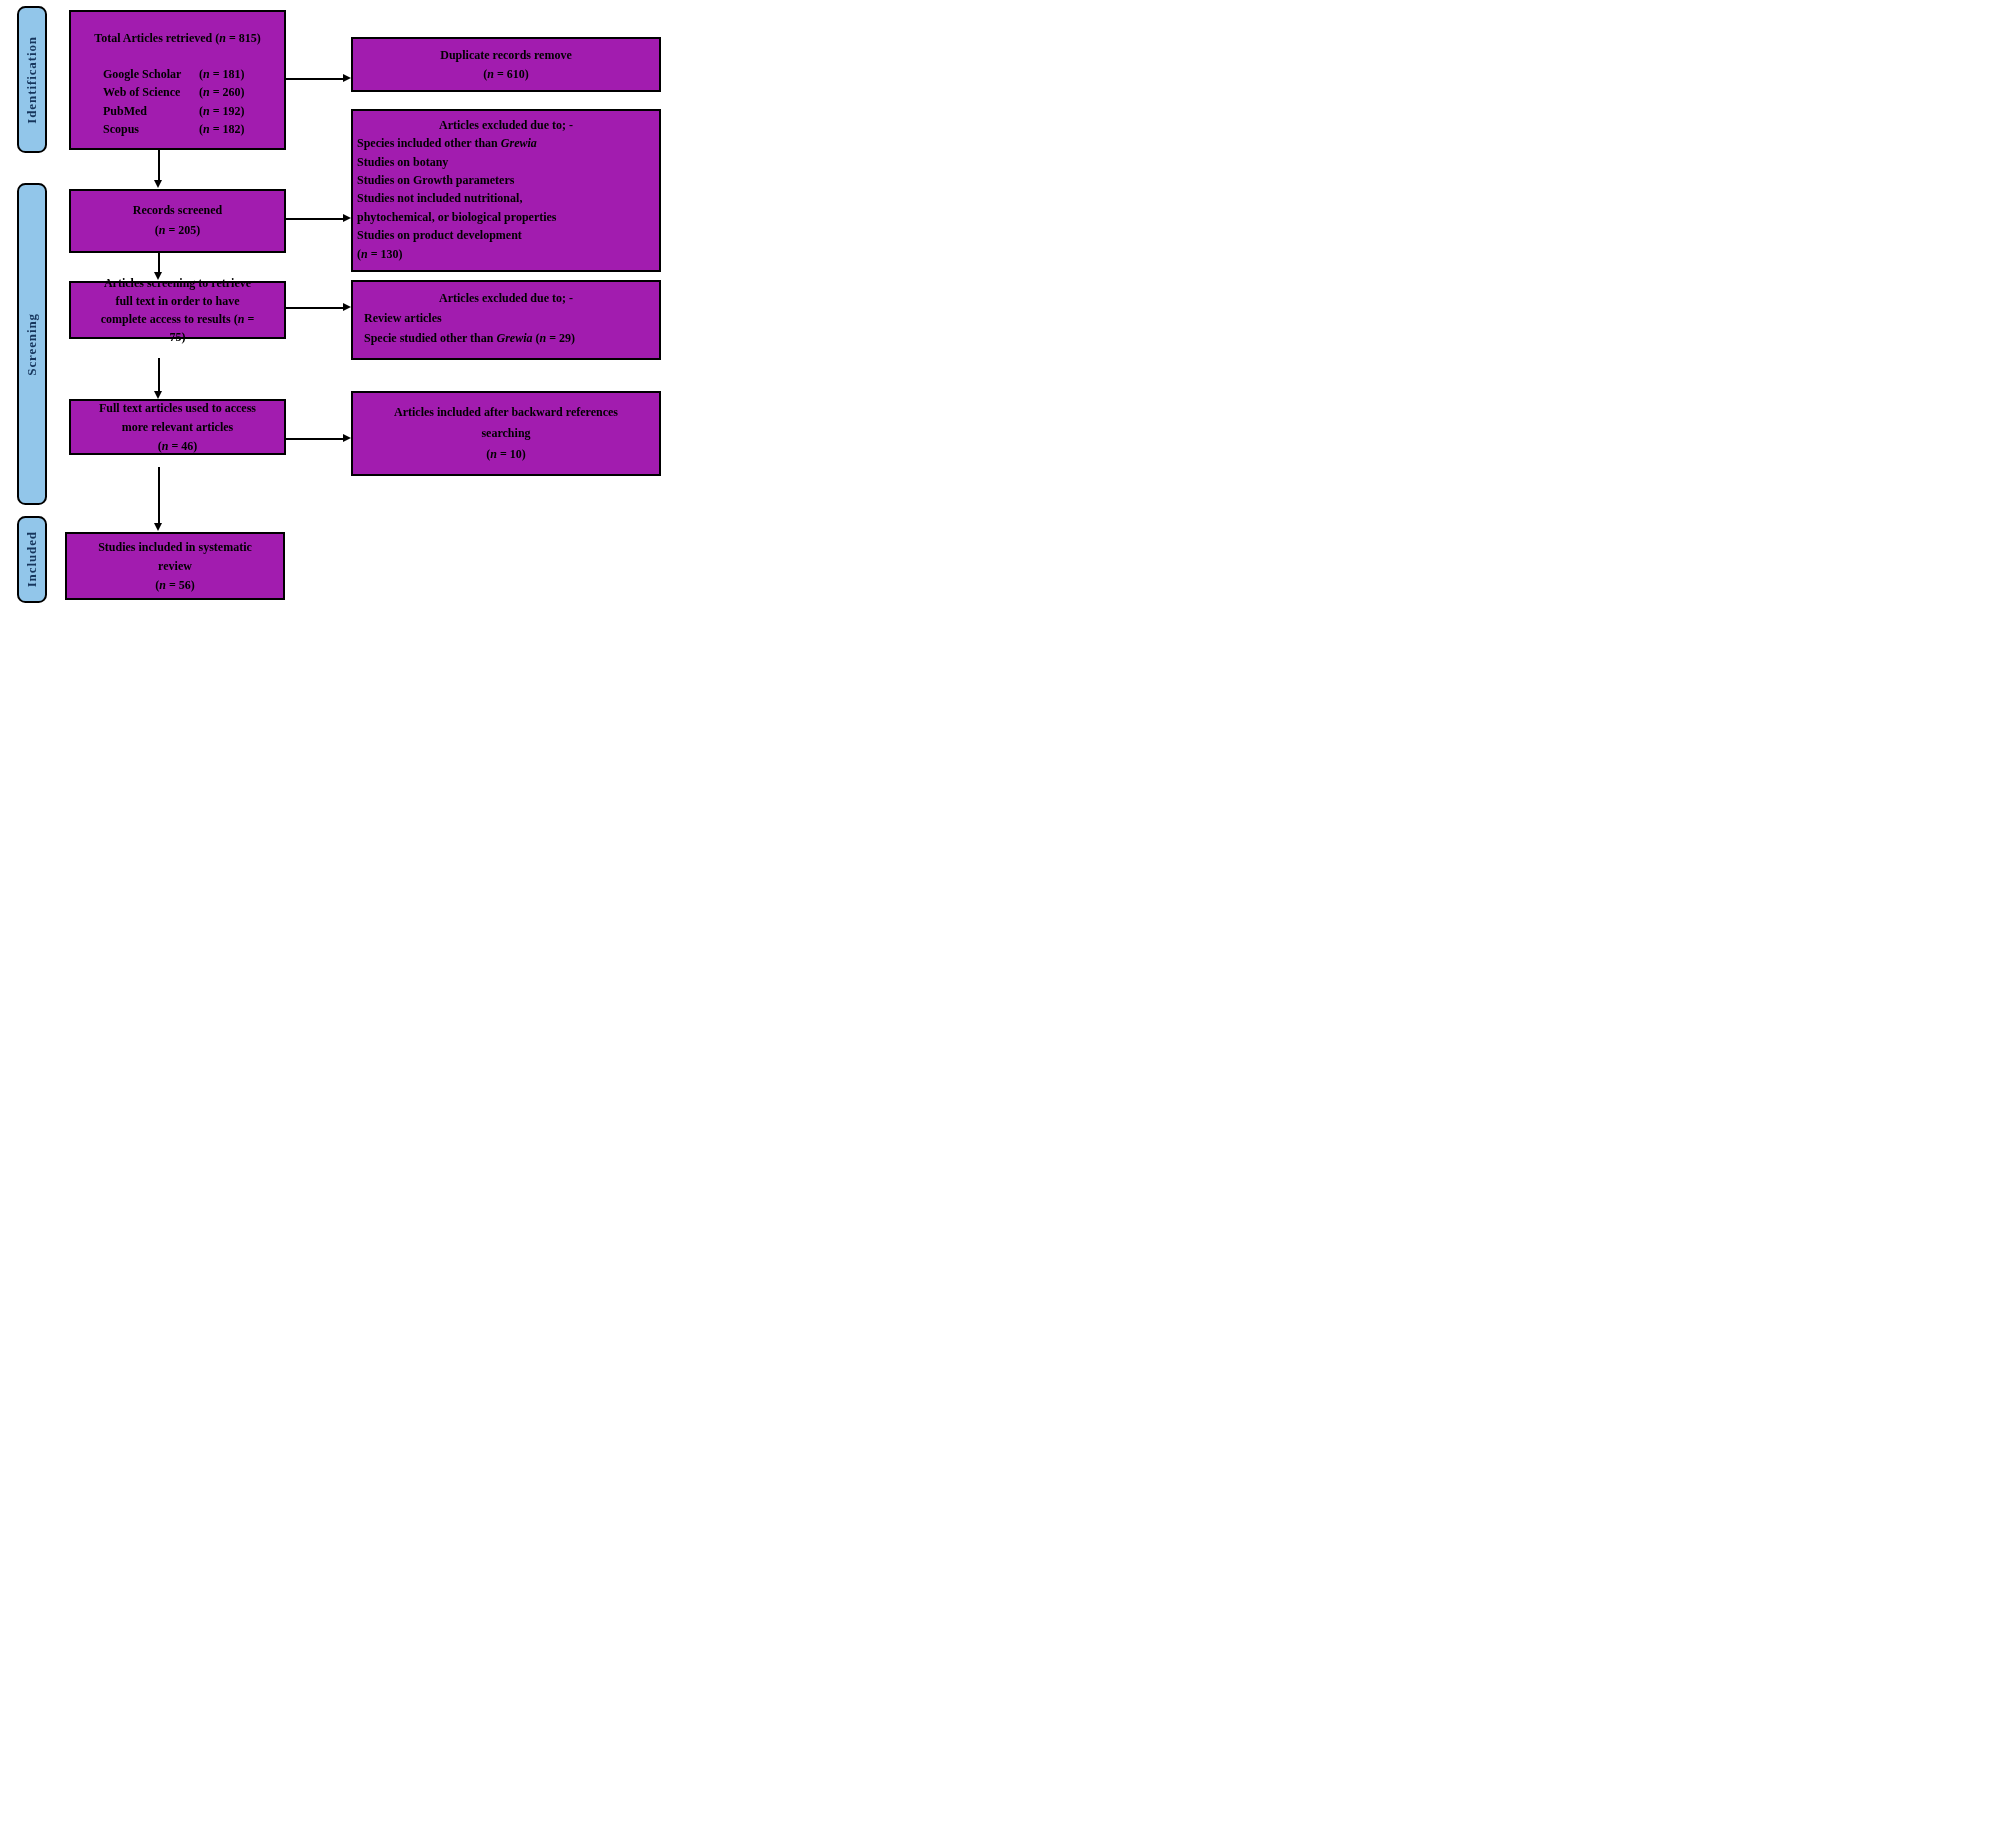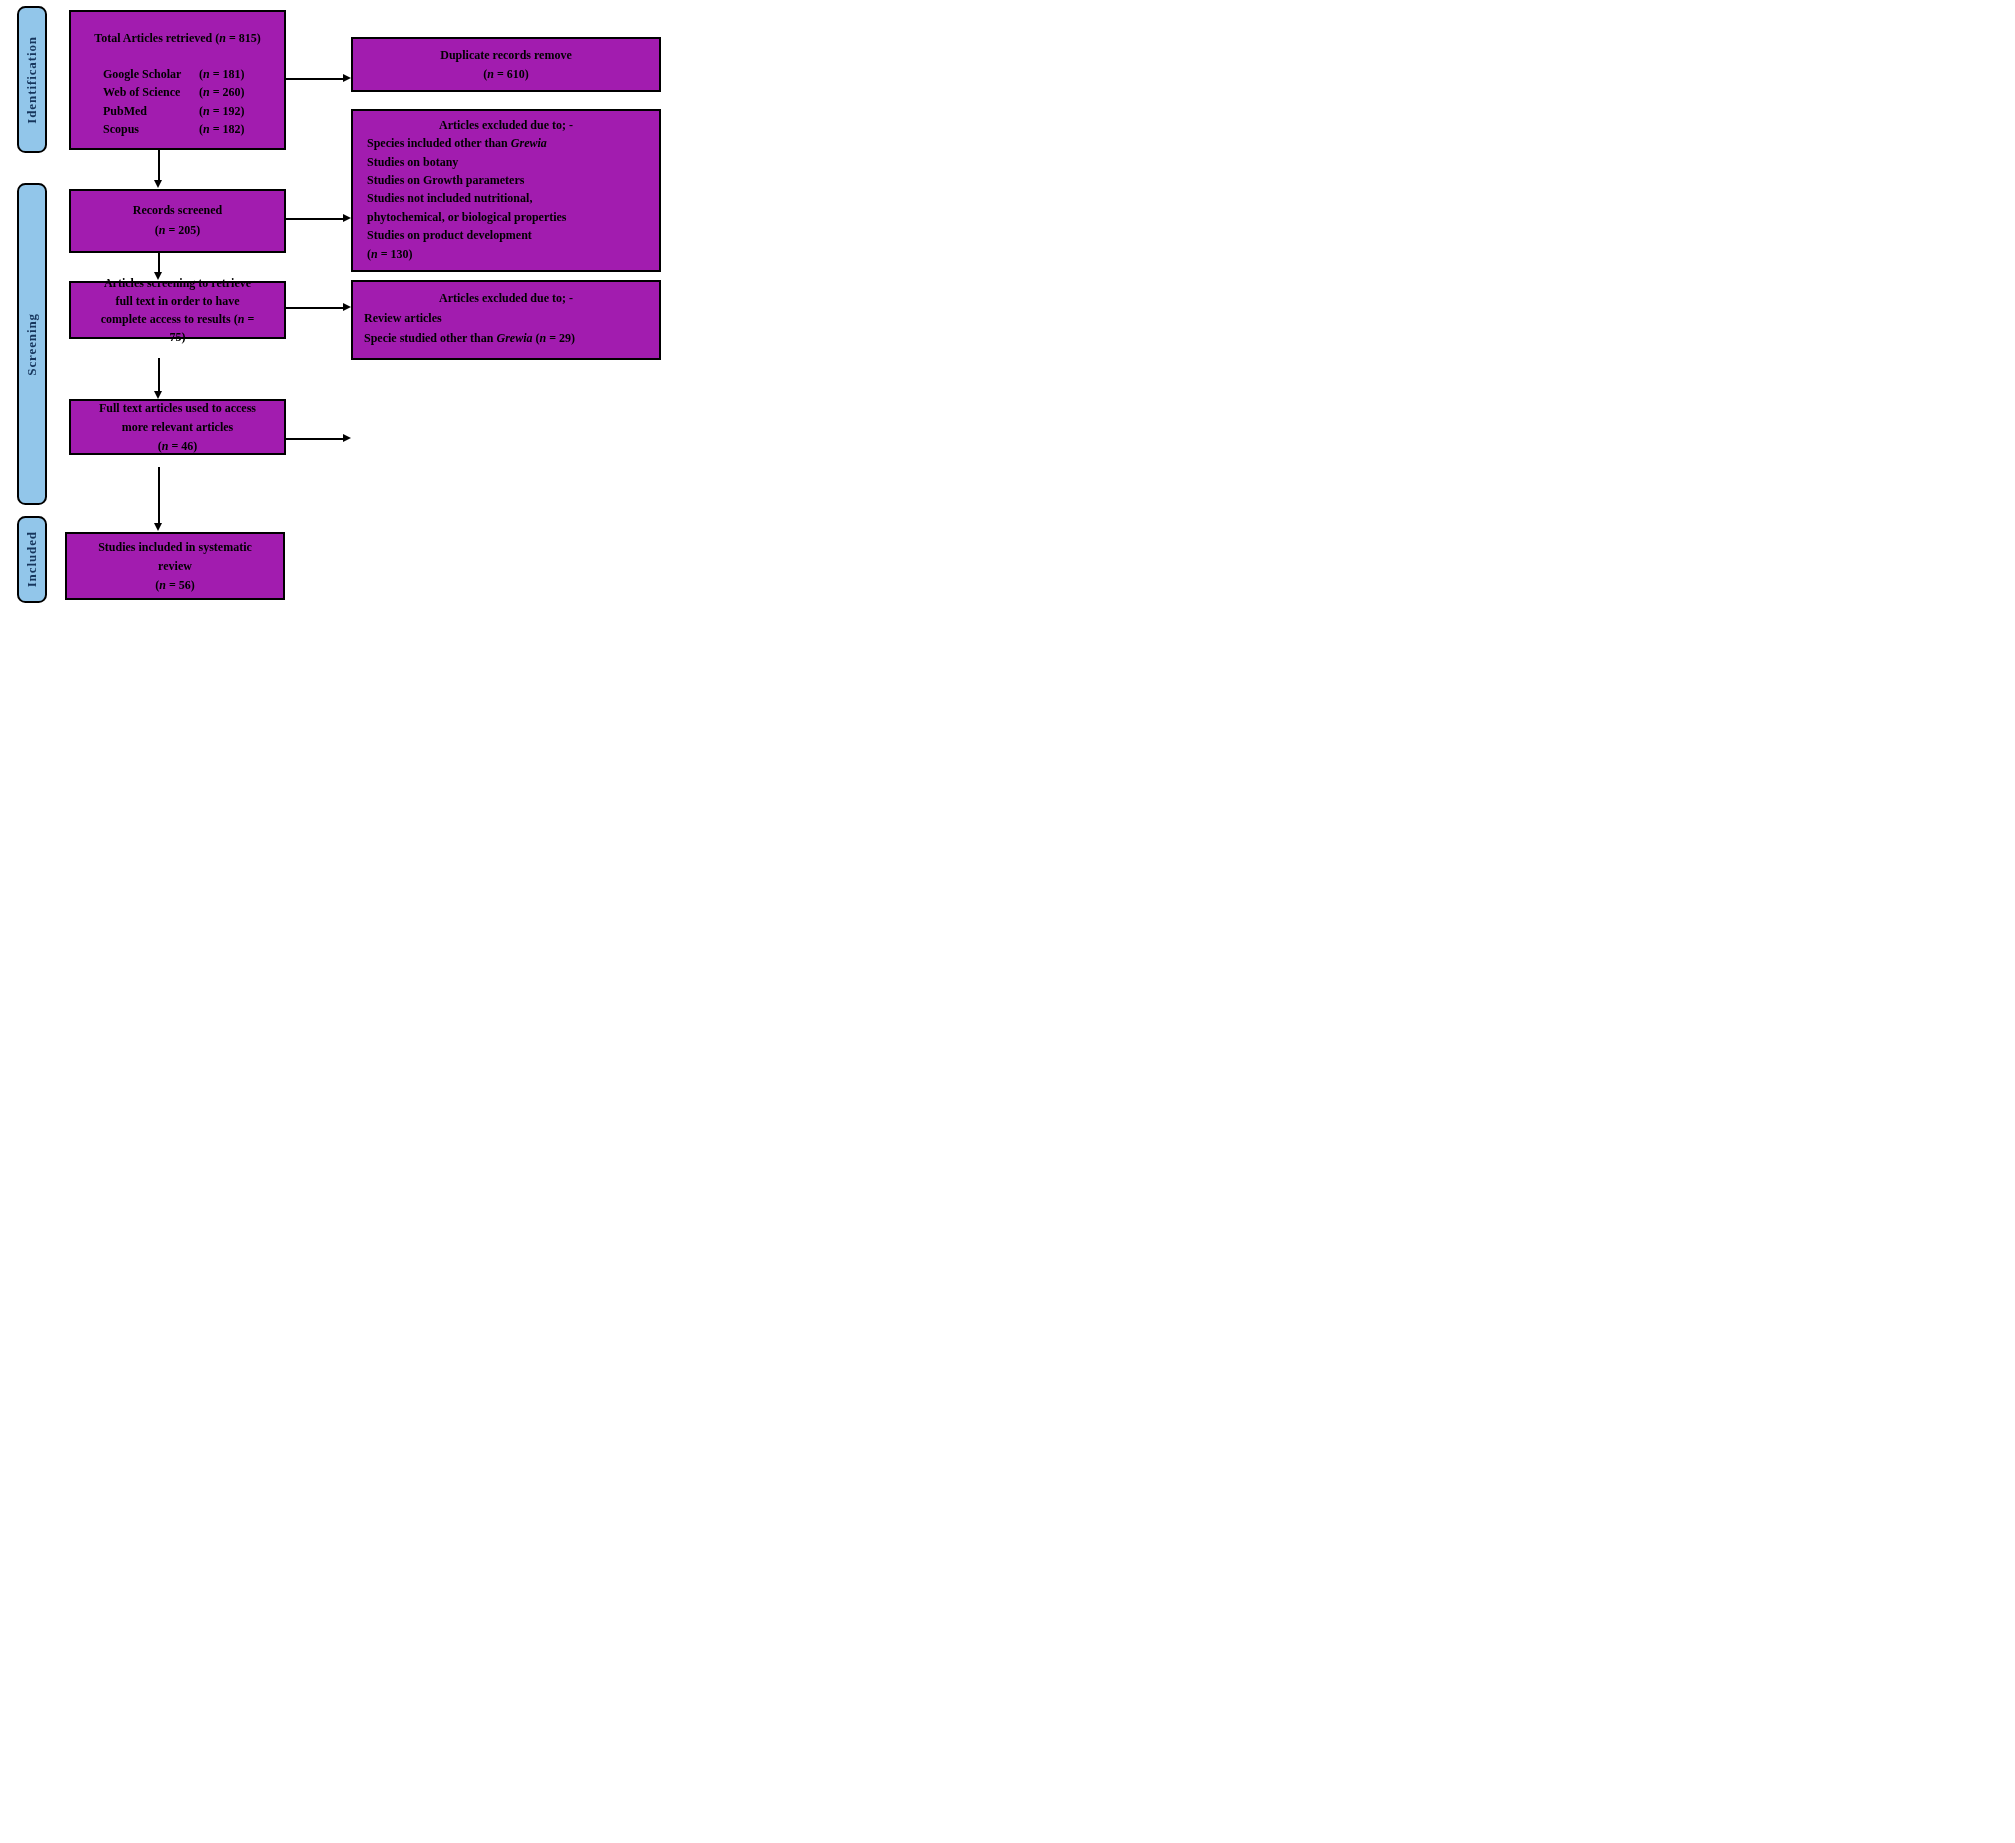--- a/index.html
+++ b/index.html
@@ -56,21 +56,21 @@
   .box-screened{top:189px;height:64px;line-height:19.6px;}
   .box-screen3{top:281px;height:58px;line-height:18px;}
   .box-fulltext{top:399px;height:56px;line-height:19px;}
   .box-studies{left:65px;width:220px;top:532px;height:68px;line-height:19px;}
 
   
   .col-right{left:351px;width:310px;}
   .box-duplicates{top:37px;height:55px;line-height:19px;}
   .box-excluded1{top:109px;height:163px;padding:4.7px 0 0 0;line-height:18.4px;}
   .box-excluded1 .title{text-align:center;}
-  .box-excluded1 .lines{padding-left:14px;}
+  .box-excluded1 .lines{padding-left:4px;}
   .box-excluded2{top:280px;height:80px;padding-top:6px;line-height:20px;}
   .box-excluded2 .title{text-align:center;}
   .box-excluded2 .lines{padding-left:11px;}
   .box-backward{top:391px;height:85px;line-height:21px;}
 
   
   .shaft-h{position:absolute;height:1.8px;background:#000;}
   .shaft-v{position:absolute;width:1.8px;background:#000;}
   .head-right{
     position:absolute;width:0;height:0;
@@ -162,20 +162,25 @@
   </div>
 
   <div class="box col-right box-excluded2">
     <div class="title">Articles excluded due to; -</div>
     <div class="lines">
       <div>Review articles</div>
       <div>Specie studied other than <i>Grewia</i> (<i>n</i> = 29)</div>
     </div>
   </div>
 
+  <div class="box col-right box-backward center-box">
+    <div>Articles included after backward references</div>
+    <div>searching</div>
+    <div>(<i>n</i> = 10)</div>
+  </div>
 
   <div>
     <div class="shaft-h" style="left:286px;top:78px;width:58px;"></div>
     <div class="head-right" style="left:343px;top:74px;"></div>
   </div>
   <div>
     <div class="shaft-h" style="left:286px;top:218px;width:58px;"></div>
     <div class="head-right" style="left:343px;top:214px;"></div>
   </div>
   <div>

